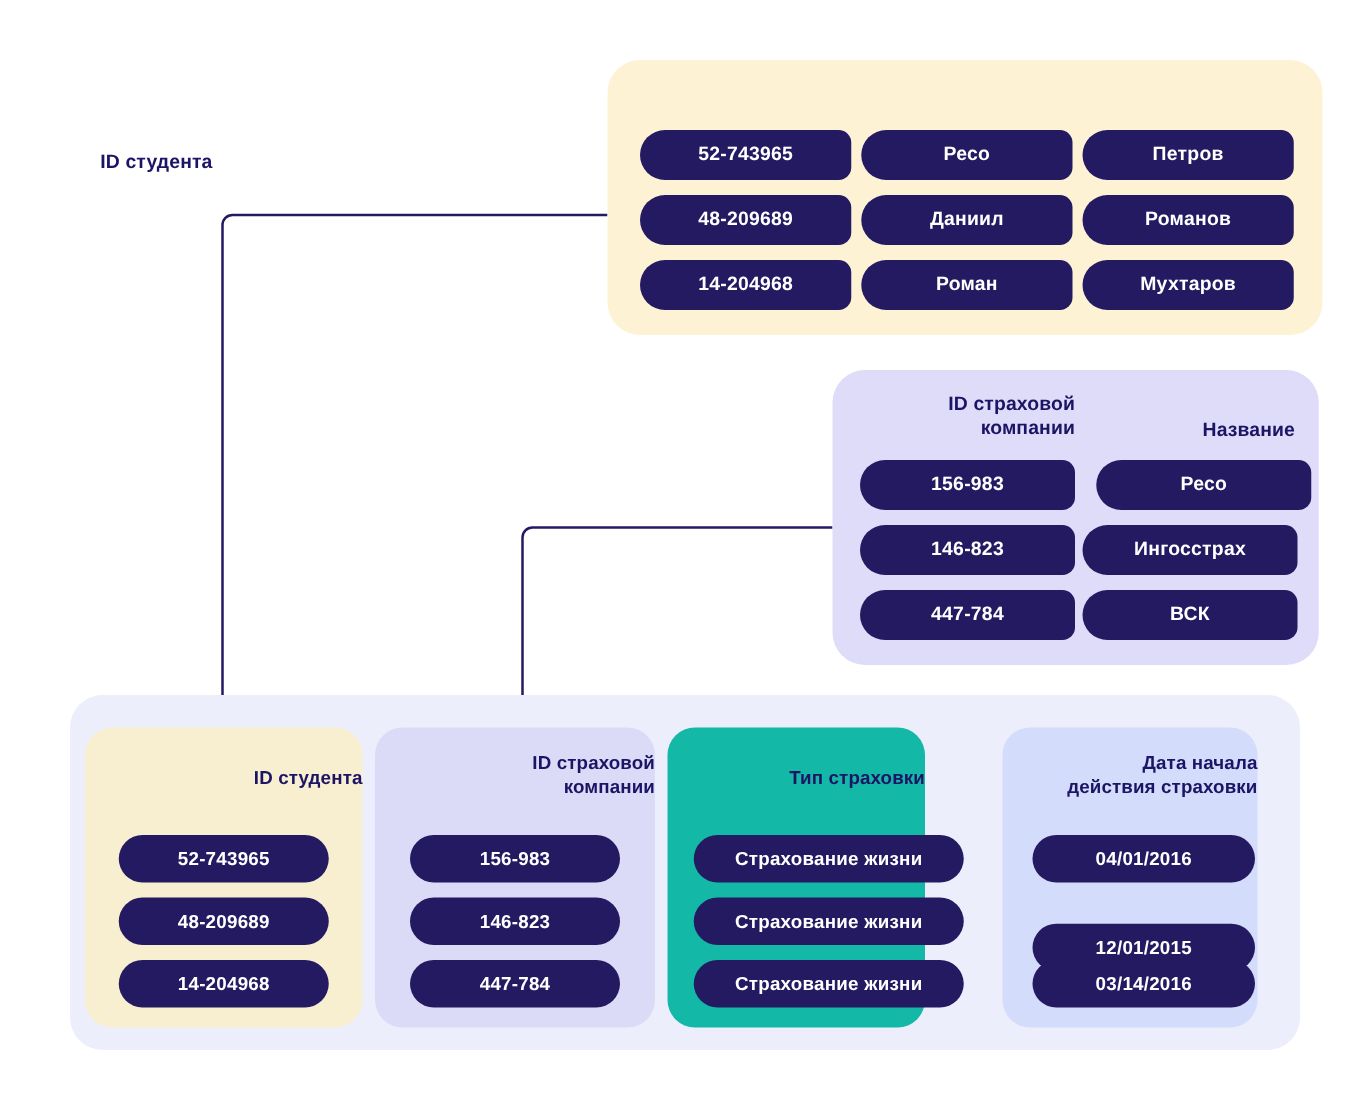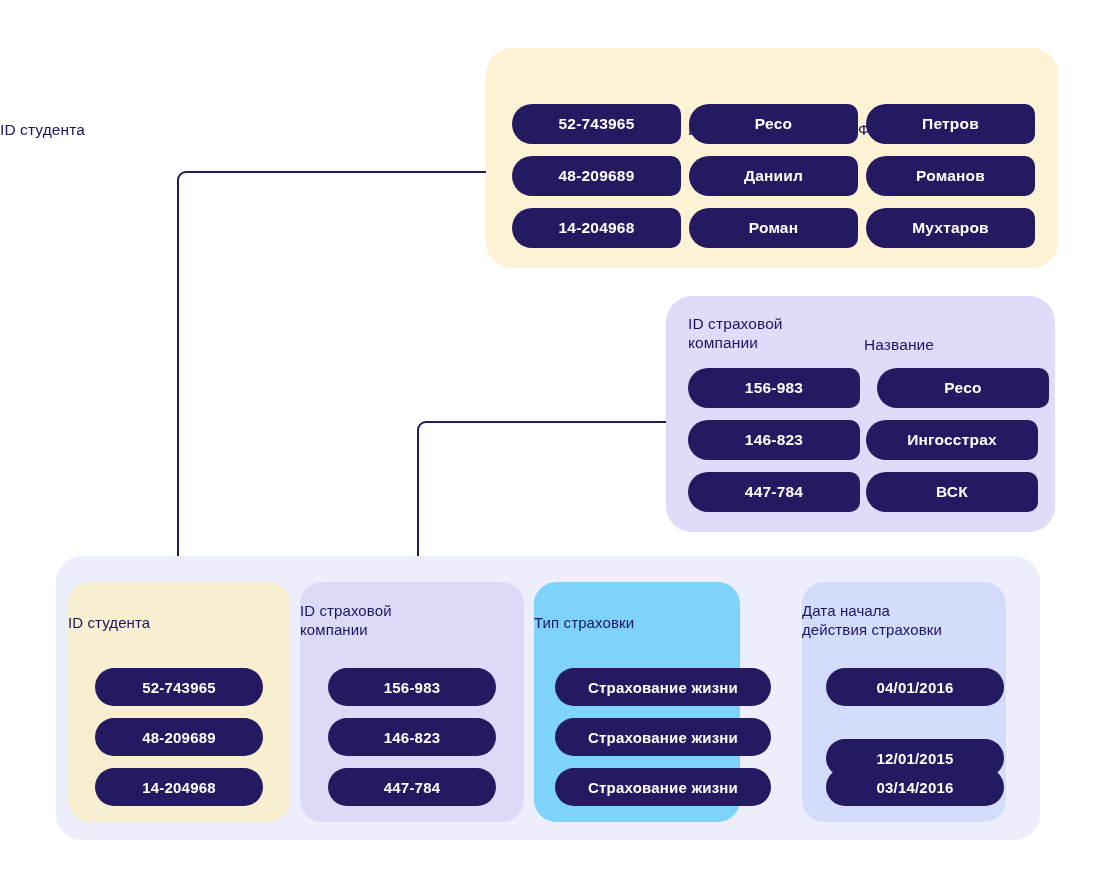--- a/index.html
+++ b/index.html
@@ -9,22 +9,22 @@
     font-family:"Liberation Sans","DejaVu Sans",sans-serif;
     -webkit-font-smoothing:antialiased;
     overflow:hidden;
   }
   #stage{position:relative;width:1096px;height:892px;}
 
   
   .card{position:absolute;box-sizing:border-box;}
   .card-header{
     color:#1c1464;
-    font-weight:400;
-    text-align:left;
+    font-weight:700;
+    text-align:right;
     line-height:1.25;
     letter-spacing:.1px;
   }
   .pill{
     position:absolute;box-sizing:border-box;
     background:#241a62;
     color:#ffffff;
     display:flex;align-items:center;justify-content:center;
     font-weight:700;
     letter-spacing:.2px;
@@ -134,21 +134,21 @@
     <div class="subcard two-line" style="left:244px;width:224px;background:#dcdbf7;">
       <div class="card-header">
         <div>ID страховой</div>
         <div>компании</div>
       </div>
       <div class="pill" style="left:28px;top:86px;width:168px;">156-983</div>
       <div class="pill" style="left:28px;top:136px;width:168px;">146-823</div>
       <div class="pill" style="left:28px;top:186px;width:168px;">447-784</div>
     </div>
 
-    <div class="subcard" style="left:478px;width:206px;background:#7dd3fc;">
+    <div class="subcard" style="left:478px;width:206px;background:#14b8a6;">
       <div class="card-header">
         <div>Тип страховки</div>
       </div>
       <div class="pill" style="left:21px;top:86px;width:216px;">Страхование жизни</div>
       <div class="pill" style="left:21px;top:136px;width:216px;">Страхование жизни</div>
       <div class="pill" style="left:21px;top:186px;width:216px;">Страхование жизни</div>
     </div>
 
     <div class="subcard two-line" style="left:746px;width:204px;background:#d3dcfa;">
       <div class="card-header">

